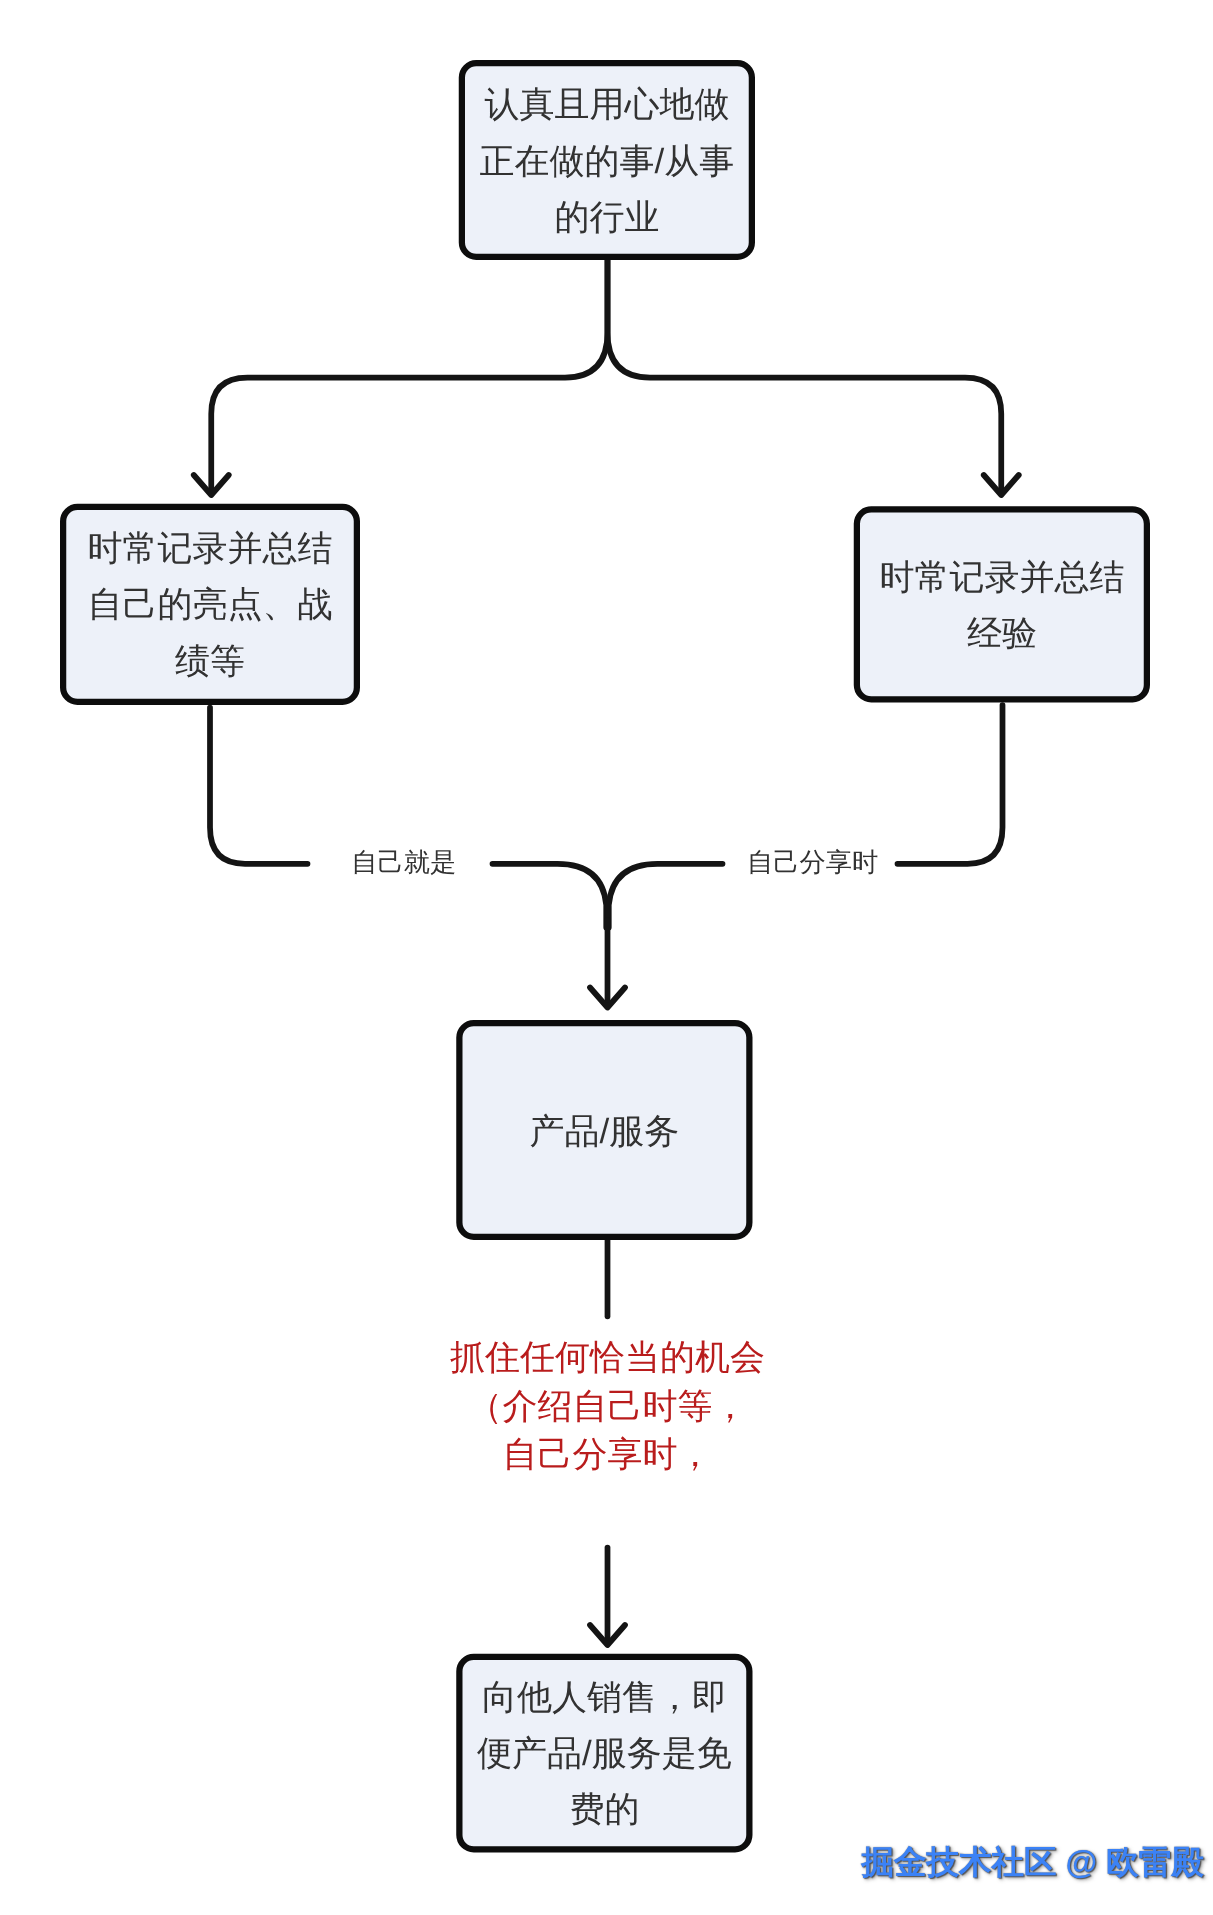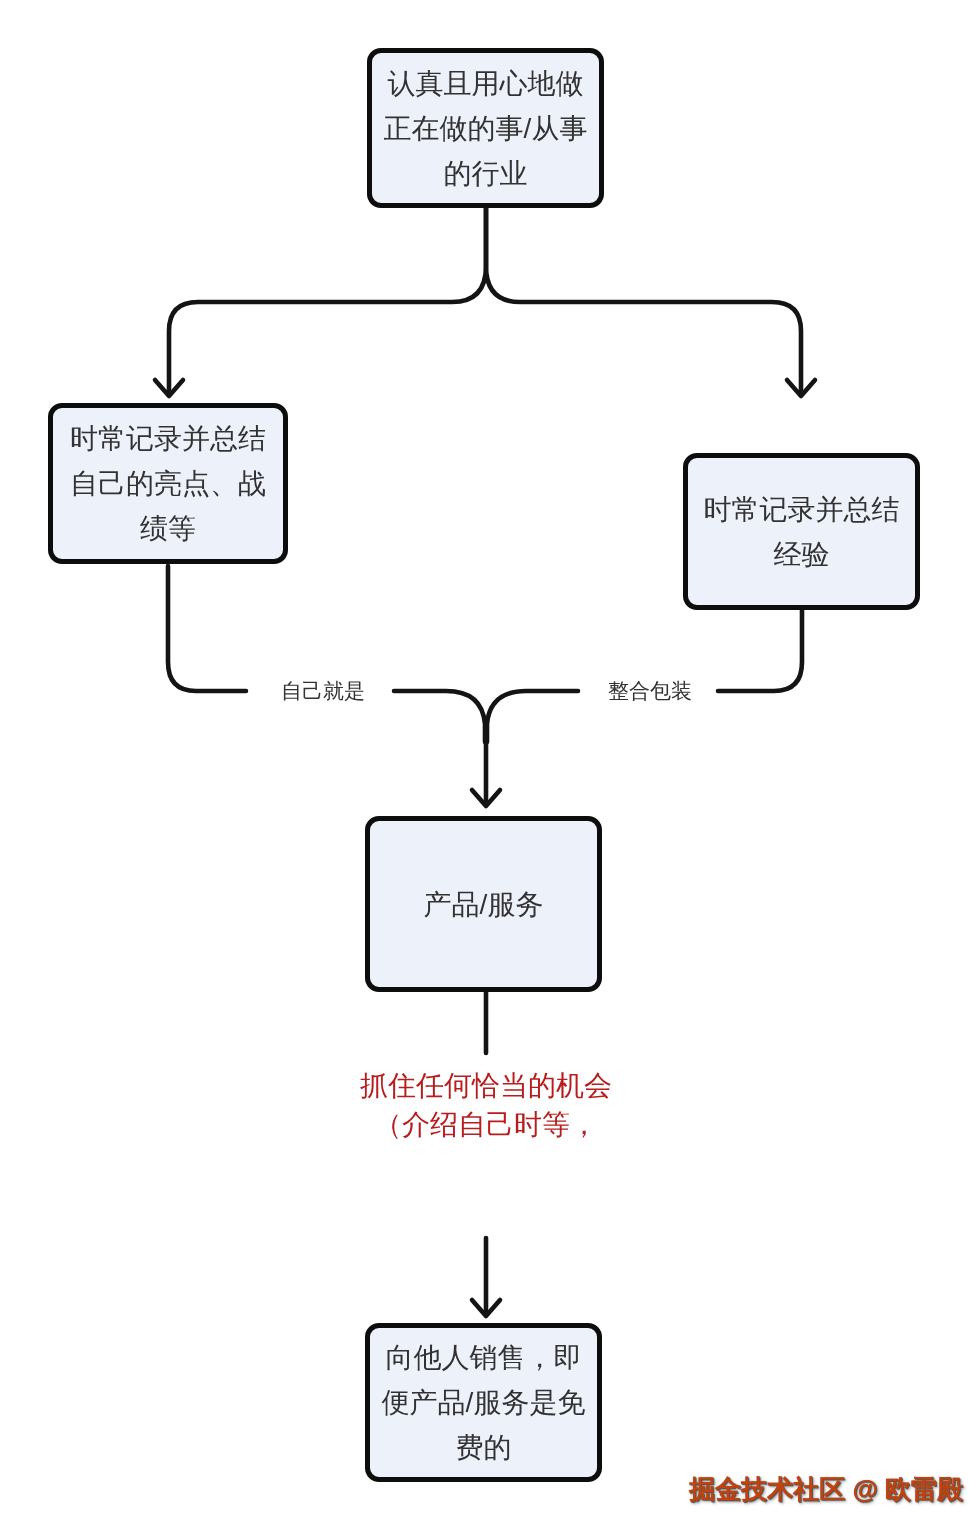--- a/index.html
+++ b/index.html
@@ -40,21 +40,21 @@
     justify-content: center;
     text-align: center;
     padding: 0 7px;
     color: #323232;
     font-size: 28px;
     line-height: 45px;
   }
   .node span { display: block; width: 100%; }
   .node-top     { left: 367px; top: 48px;   width: 237px; height: 160px; }
   .node-left    { left: 48px;  top: 403px;  width: 240px; height: 161px; }
-  .node-right   { left: 683px; top: 405px;  width: 237px; height: 157px; margin-top: 48px; }
+  .node-right   { left: 683px; top: 405px;  width: 237px; height: 157px; }
   .node-product { left: 365px; top: 816px;  width: 237px; height: 176px; }
   .node-bottom  { left: 365px; top: 1323px; width: 237px; height: 159px; }
   .edge-label {
     position: absolute;
     width: 160px;
     text-align: center;
     color: #323232;
     font-size: 21px;
     line-height: 40px;
   }
@@ -71,21 +71,21 @@
     line-height: 39px;
   }
   .watermark {
     position: absolute;
     right: 7px;
     top: 1472px;
     width: 400px;
     text-align: right;
     font-size: 26px;
     font-weight: bold;
-    color: #c2410c;
+    color: #3b82f6;
     text-shadow: 1px 1px 1px #4f4f4f, 2px 2px 3px rgba(90,90,90,0.55), 0 0 1px #8a8a8a;
   }
 </style>
 </head>
 <body>
 
 <div class="canvas">
 
   <svg class="connectors" viewBox="0 0 970 1532" xmlns="http://www.w3.org/2000/svg">
 
@@ -117,29 +117,30 @@
   <div class="node node-left">
     <span>时常记录并总结自己的亮点、战绩等</span>
   </div>
 
   <div class="node node-right">
     <span>时常记录并总结经验</span>
   </div>
 
   <div class="edge-label edge-label-left">自己就是</div>
 
-  <div class="edge-label edge-label-right">整合包装</div>
+  <div class="edge-label edge-label-right">自己分享时</div>
 
   <div class="node node-product">
     <span>产品/服务</span>
   </div>
 
   <div class="annotation">
     <div>抓住任何恰当的机会</div>
     <div>（介绍自己时等，</div>
+    <div>自己分享时，</div>
   </div>
 
   <div class="node node-bottom">
     <span>向他人销售，即便产品/服务是免费的</span>
   </div>
 
   <div class="watermark">掘金技术社区 @ 欧雷殿</div>
 
 </div>
 

